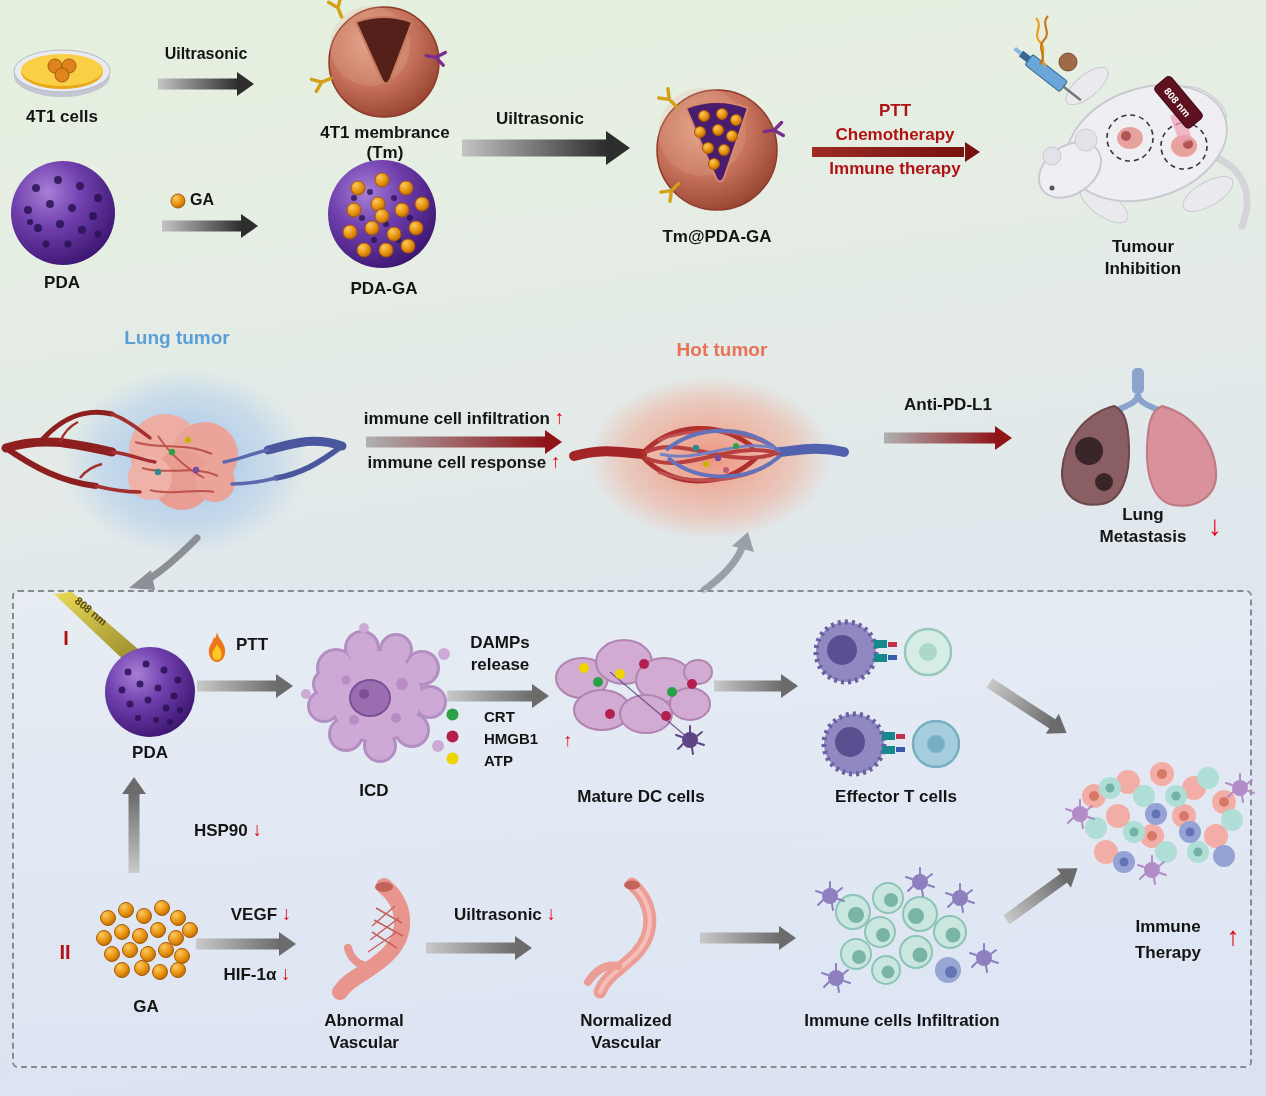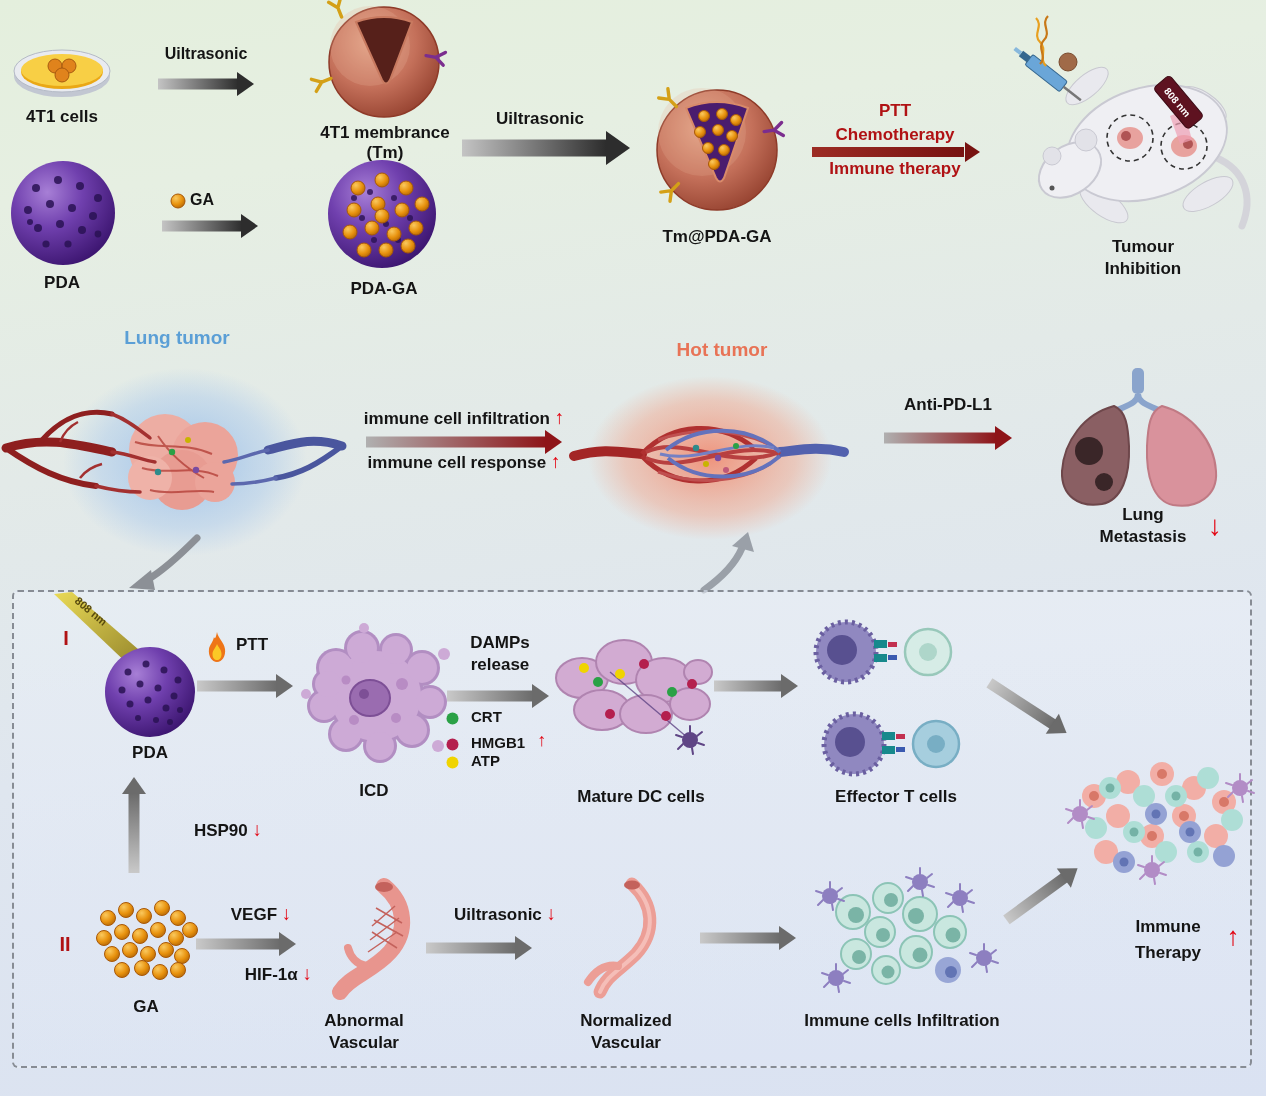--- a/index.html
+++ b/index.html
@@ -20,21 +20,21 @@
   .arrow.dark .shaft{background:linear-gradient(90deg,#c4c4c4,#2d2d2d)}
   .arrow.dark .head{border-left-color:#2d2d2d}
   .arrow.big .shaft{height:17px;right:24px}
   .arrow.big .head{border-left-width:24px;border-top-width:17px;border-bottom-width:17px}
   .arrow.redtip .shaft{background:linear-gradient(90deg,#b0b0b0,#8e1418)}
   .arrow.redtip .head{border-left-color:#8e1418}
   .arrow.maroon .shaft{background:linear-gradient(90deg,#9c2c24,#771210);height:10px}
   .arrow.maroon .head{border-left-color:#771210;border-top-width:10px;border-bottom-width:10px;border-left-width:15px}
   .box{position:absolute;left:12px;top:590px;width:1240px;height:478px;border:2px dashed #878c94;border-radius:6px;
     background:linear-gradient(180deg,rgba(235,240,248,.55),rgba(222,230,244,.55))}
-  .legend-row{position:absolute;display:flex;align-items:flex-end;gap:12px;font-weight:700;font-size:15px;color:#141414}
+  .legend-row{position:absolute;display:flex;align-items:flex-start;gap:25px;font-weight:700;font-size:15px;color:#141414}
 </style>
 </head>
 <body>
 
 <div class="canvas">
 
   <svg width="0" height="0" class="abs" aria-hidden="true">
     <defs>
       <radialGradient id="pdaG" cx="35%" cy="30%" r="75%">
         <stop offset="0%" stop-color="#a77fd6"></stop>
@@ -544,21 +544,21 @@
 
     <div class="arrow" style="left:72px;top:218px;width:96px;height:30px;transform:rotate(-90deg)">
         <div class="shaft"></div>
         <div class="head"></div>
       </div>
     <div class="lbl" style="left:128px;top:226px;width:120px;text-align:right">
       <span>HSP90</span>
       <span class="glyph f19">↓</span>
     </div>
 
-    <div class="lbl redtxt f20" style="left:36px;top:340px;width:30px">II</div>
+    <div class="lbl redtxt f20" style="left:36px;top:348px;width:30px">II</div>
 
     <svg class="abs" style="left:76px;top:296px" width="112" height="104" viewBox="0 0 112 104">
       <g fill="url(#gaG)" stroke="#a85808">
         <circle cx="18" cy="30" r="7.5"></circle>
           <circle cx="36" cy="22" r="7.5"></circle>
           <circle cx="54" cy="28" r="7.5"></circle>
           <circle cx="72" cy="20" r="7.5"></circle>
         <circle cx="88" cy="30" r="7.5"></circle>
           <circle cx="14" cy="50" r="7.5"></circle>
           <circle cx="32" cy="44" r="7.5"></circle>
@@ -581,21 +581,21 @@
     <div class="lbl" style="left:84px;top:404px;width:96px">GA</div>
 
     <div class="lbl" style="left:192px;top:310px;width:110px;text-align:center">
       <span>VEGF</span>
       <span class="glyph f19">↓</span>
     </div>
     <div class="arrow" style="left:182px;top:336px;width:100px;height:32px">
         <div class="shaft"></div>
         <div class="head"></div>
       </div>
-    <div class="lbl" style="left:188px;top:370px;width:110px;text-align:right">
+    <div class="lbl" style="left:188px;top:370px;width:110px;text-align:center">
       <span>HIF-1α</span>
       <span class="glyph f19">↓</span>
     </div>
 
     <svg class="abs" style="left:292px;top:286px" width="118" height="128" viewBox="0 0 118 128">
       <path d="M78,8 C100,26 102,54 84,74 C66,94 44,98 34,114" stroke="#e8958e" stroke-width="16" fill="none" stroke-linecap="round"></path>
       <path d="M60,88 C50,86 44,78 42,70" stroke="#e8958e" stroke-width="8" fill="none" stroke-linecap="round"></path>
       <ellipse cx="78" cy="9" rx="9" ry="5" fill="#c4625c"></ellipse>
       <g stroke="#c4625c" stroke-width="1.5">
         <line x1="70" y1="30" x2="96" y2="45"></line>

